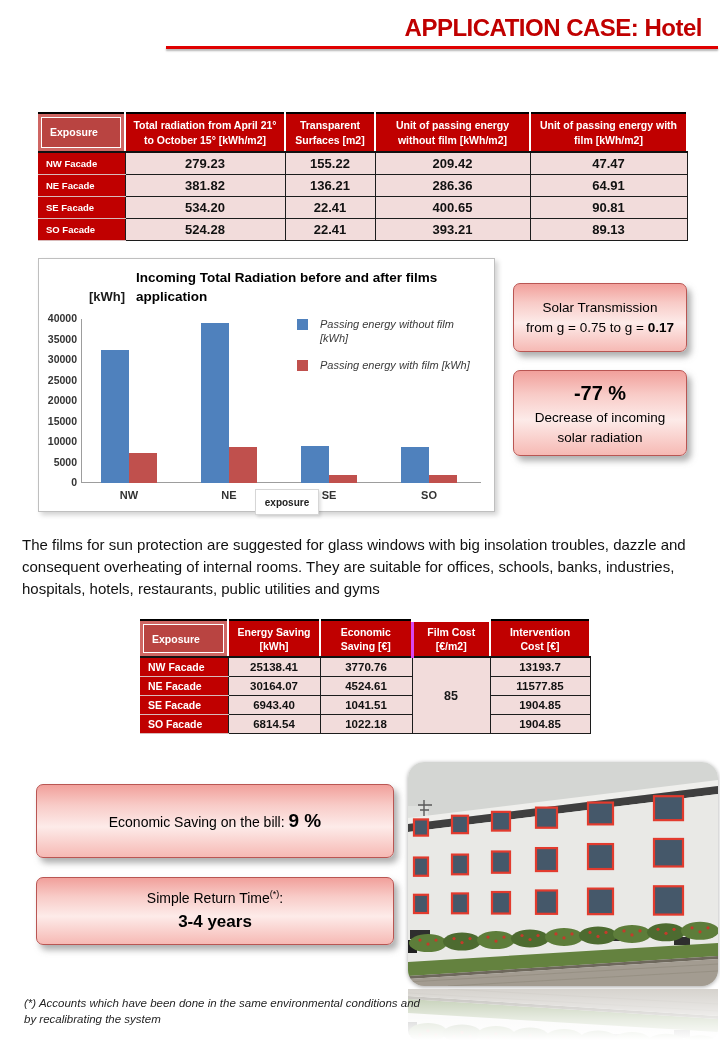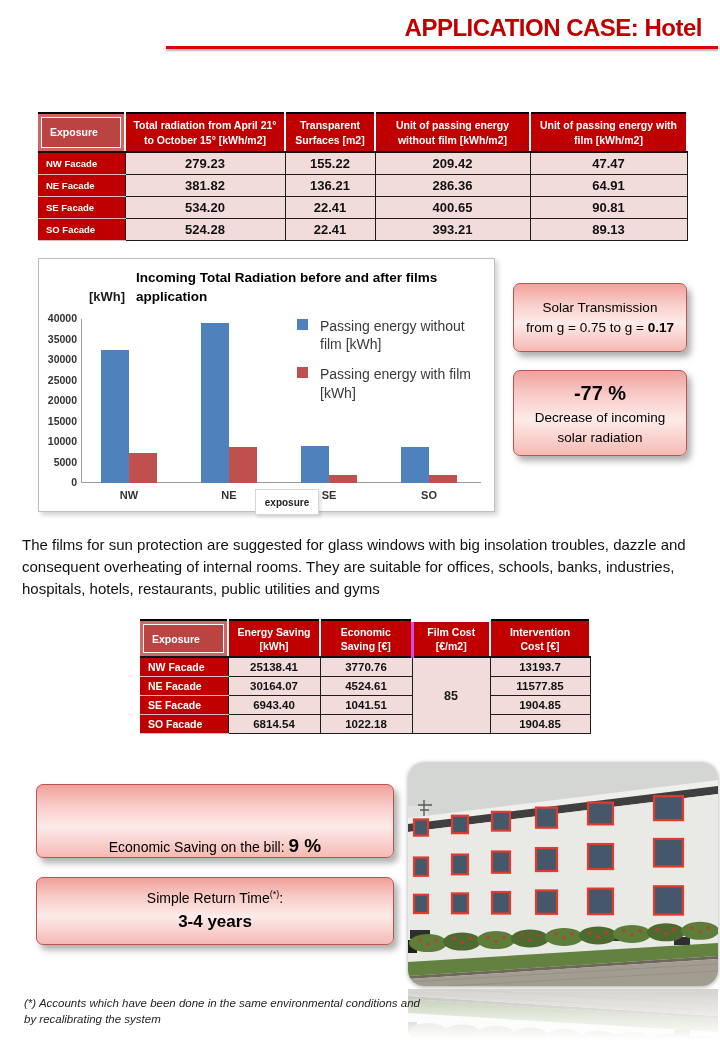--- a/index.html
+++ b/index.html
@@ -33,34 +33,34 @@
 
   
   .chart-box { position:absolute; left:38px; top:258px; width:457px; height:254px; background:#fff; border:1px solid #bfbfbf; box-shadow:3px 3px 5px rgba(0,0,0,.18);padding-left:40px; }
   .chart-title { position:absolute; left:97px; top:10px; width:330px; font-size:13.5px; font-weight:bold; line-height:1.4; color:#000; }
   .chart-ylab { position:absolute; left:10px; top:30px; font-size:13px; font-weight:bold;margin-left:40px; }
   .ytick { position:absolute; left:0; width:38px; text-align:right; font-size:10.5px; font-weight:bold; color:#333; }
   .plot-area { position:absolute; left:42px; top:60px; width:400px; height:164px; border-left:1px solid #9d9d9d; border-bottom:1px solid #9d9d9d; }
   .bar { position:absolute; }
   .xlabel { position:absolute; top:230px; width:56px; text-align:center; font-size:11px; font-weight:bold; color:#333; }
   .chart-legend { position:absolute; left:258px; top:58px; width:185px; }
-  .legend-item { display:flex; align-items:flex-start; margin-bottom:12px; font-size:14px; color:#3a3a3a; line-height:1.3; }
+  .legend-item { display:flex; align-items:flex-start; margin-bottom:12px; font-size:11px; color:#3a3a3a; line-height:1.3;font-style:italic; }
   .legend-item .swatch { flex:0 0 11px; width:11px; height:11px; margin:2px 12px 0 0; }
   .exposure-box { position:absolute; left:255px; top:489px; width:64px; height:26px; background:#fff; border:1px solid #d6d6d6;
                   box-shadow:2px 2px 3px rgba(0,0,0,.12); display:flex; align-items:center; justify-content:center; font-size:10px; font-weight:bold; color:#222; }
 
   
   .callout { position:absolute; border-radius:7px; border:1px solid #b95653;
              background:linear-gradient(to bottom, #f1a09b 0%, #f8cbc7 28%, #fdebe9 58%, #f6b9b4 100%);
              box-shadow:4px 5px 6px rgba(110,110,110,.55);
              display:flex; flex-direction:column; align-items:center; justify-content:center; text-align:center; color:#000; }
   .co-solar { left:513px; top:283px; width:174px; height:69px; font-size:13.5px; line-height:1.45; }
   .co-77 { left:513px; top:370px; width:174px; height:86px; font-size:13.5px; line-height:1.5; }
   .co-77 .big { font-size:20px; font-weight:bold; }
-  .co-bill { left:36px; top:784px; width:358px; height:74px; font-size:14px;justify-content:flex-end; }
+  .co-bill { left:36px; top:784px; width:358px; height:74px; font-size:14px; }
   .co-bill .big { font-size:19px; font-weight:bold; }
   .co-return { left:36px; top:877px; width:358px; height:68px; font-size:14px; line-height:1.5; }
   .co-return .big { font-size:17px; font-weight:bold; }
   sup { font-size:9px; }
 
   .paragraph { position:absolute; left:22px; top:534px; width:676px; font-size:15px; line-height:1.45; color:#111; }
 
   
   .photo { position:absolute; left:408px; top:762px; width:310px; height:224px; border-radius:16px; overflow:hidden; box-shadow:0 1px 4px rgba(0,0,0,.35); }
   .photo svg { display:block; }

